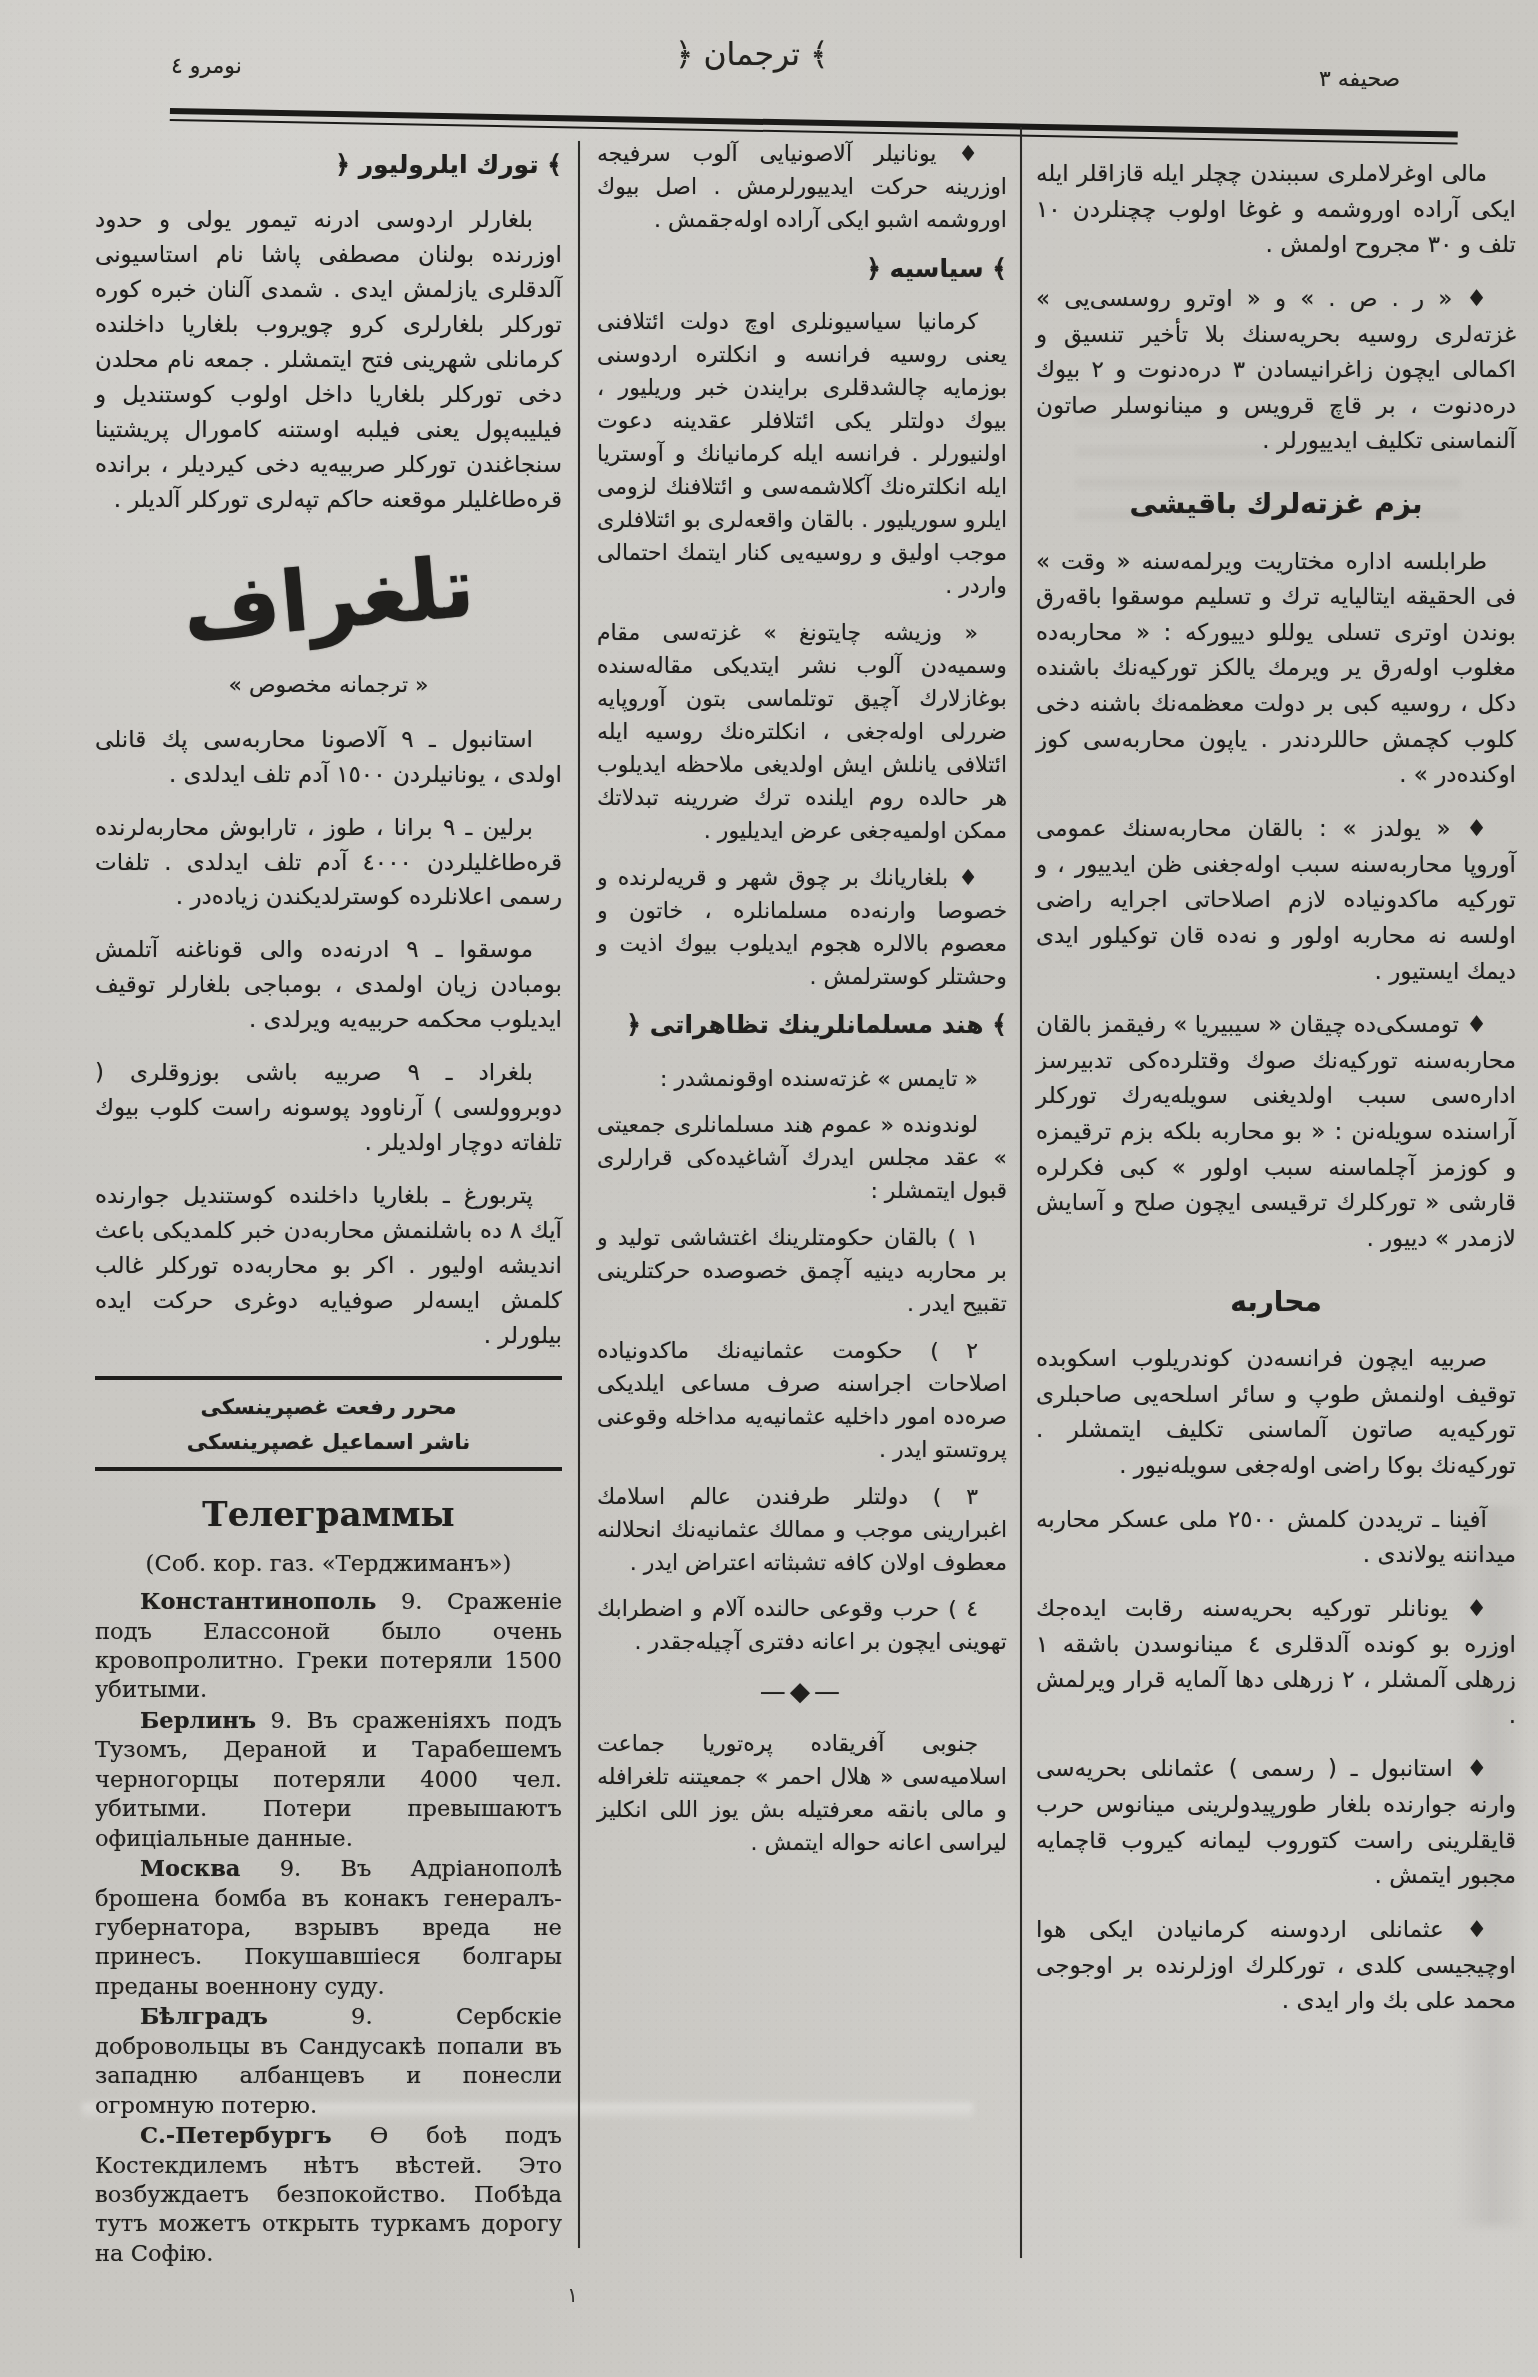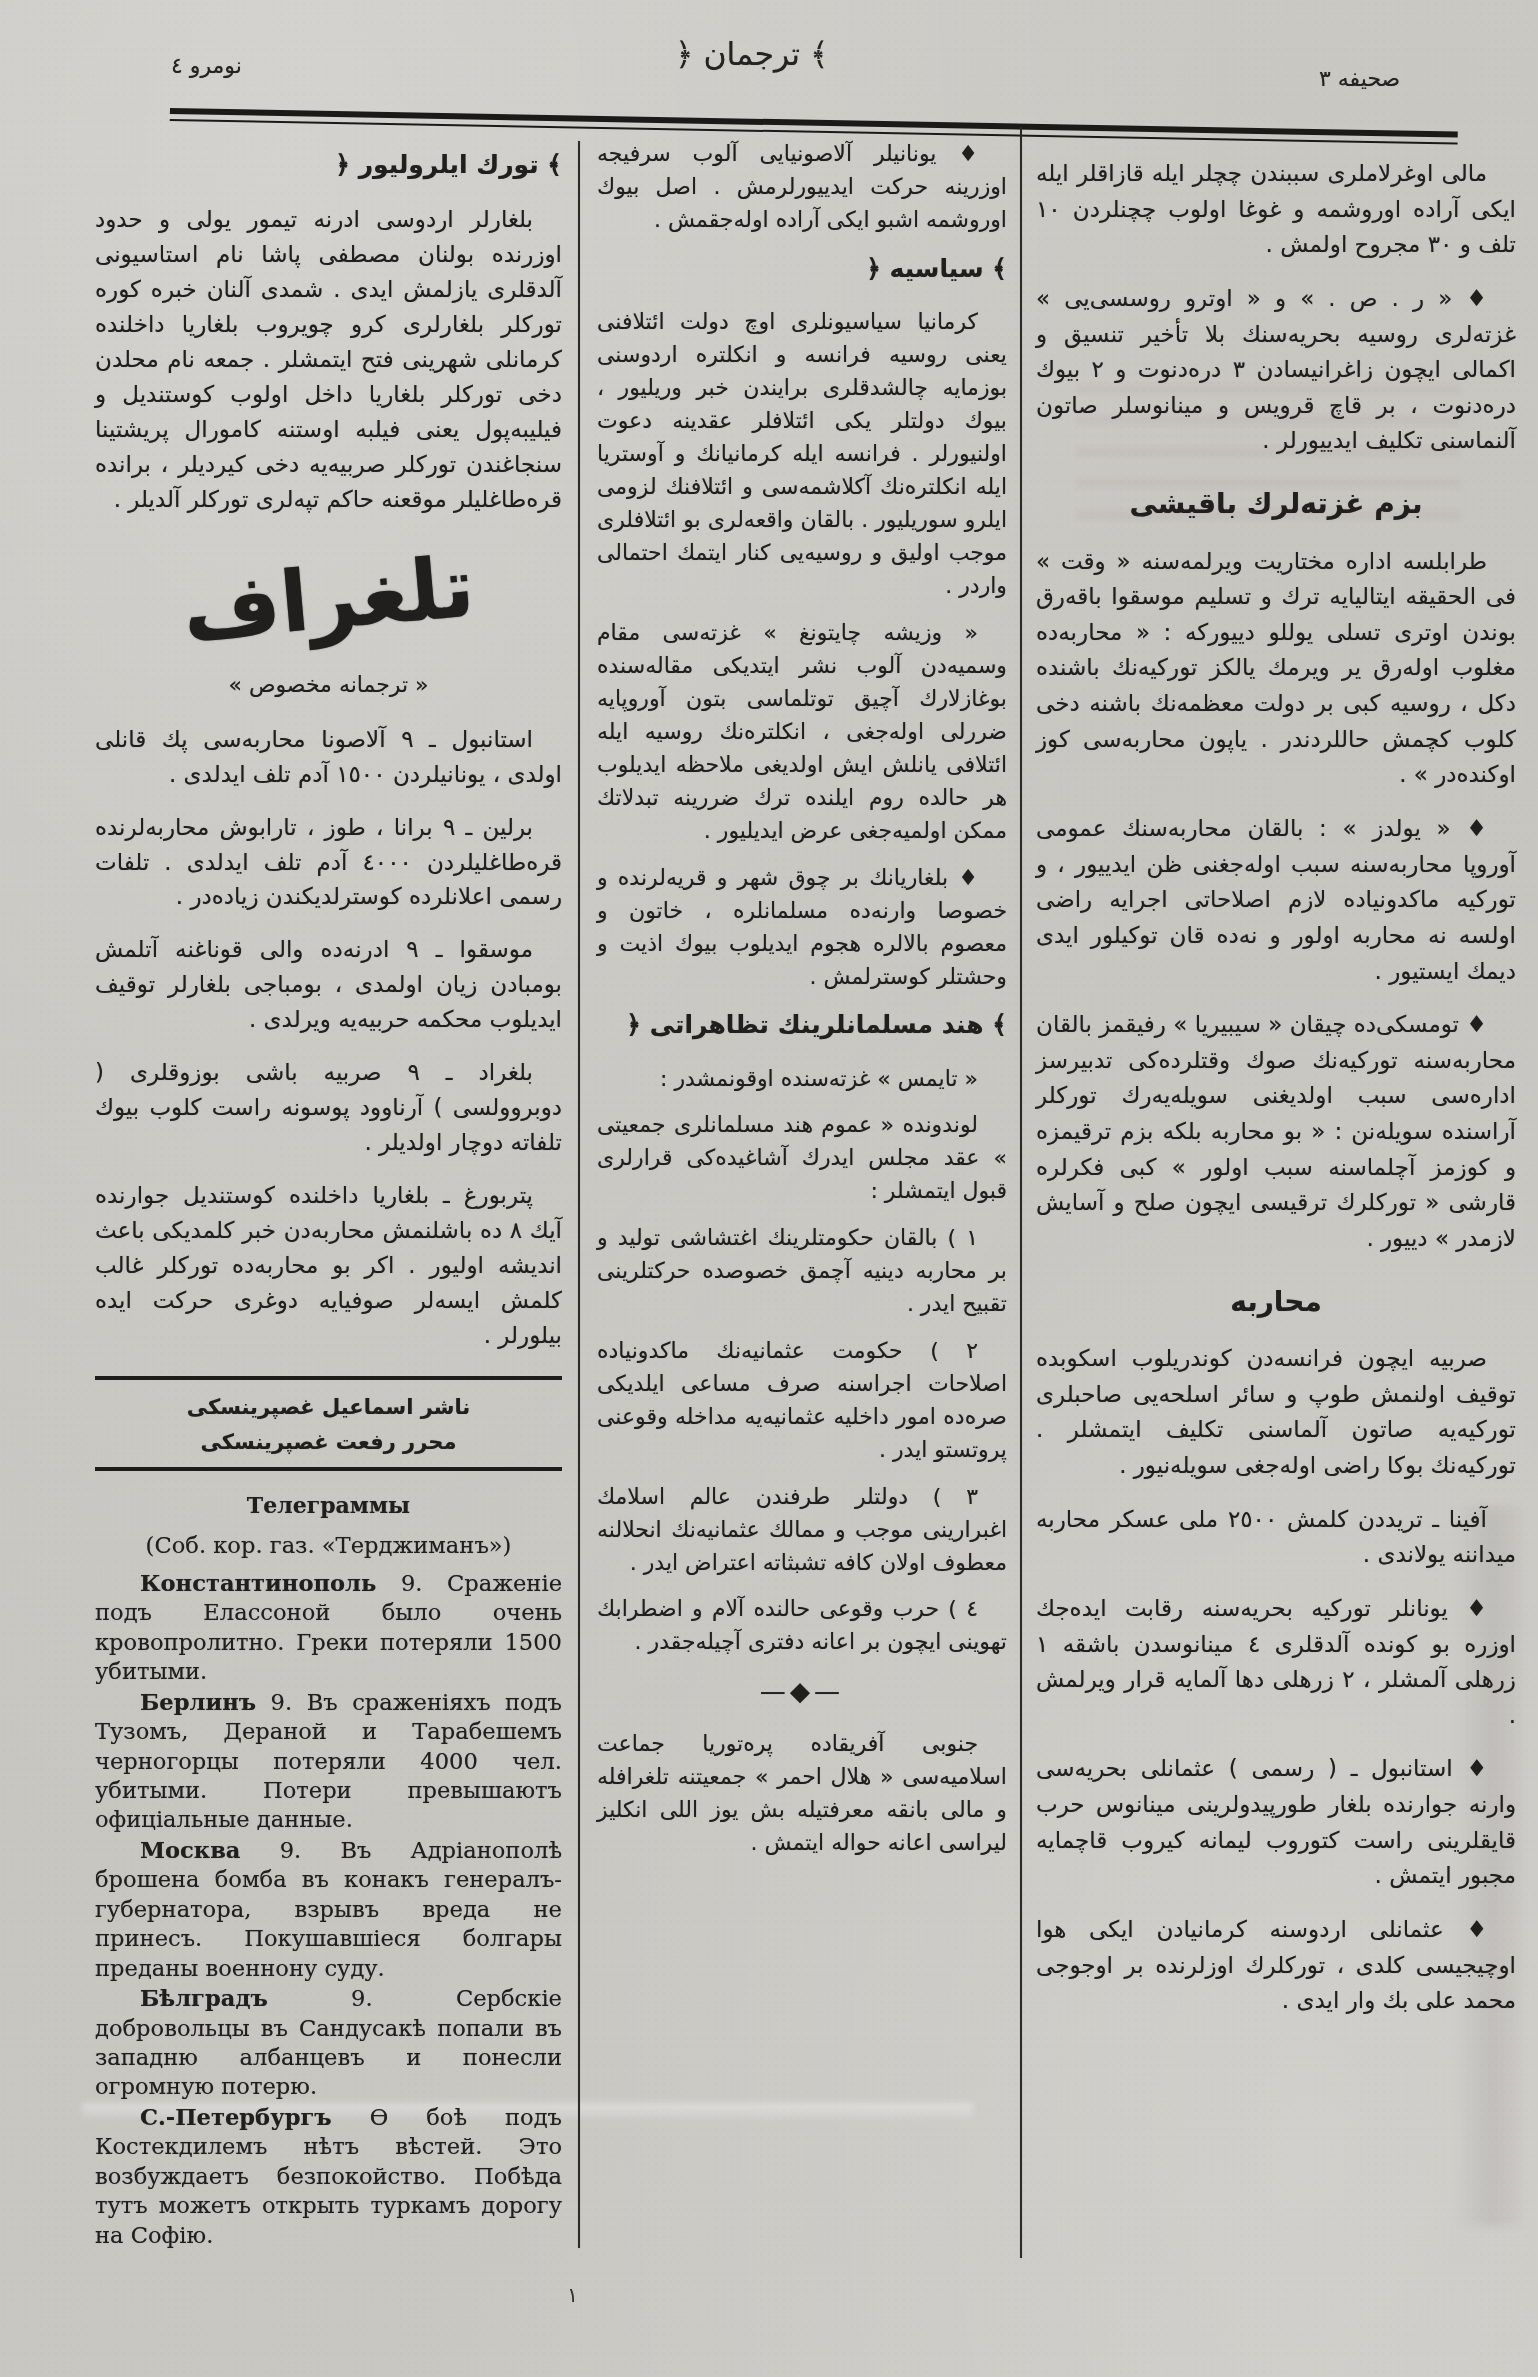--- a/index.html
+++ b/index.html
@@ -61,21 +61,21 @@
     text-shadow:0 0 1.4px rgba(25,24,22,.65);}
   .sub-h{text-align:center;text-indent:0;font-size:22px;margin:0 0 20.6px;}
   .res{margin:0 0 16.4px;}
   .divider{text-align:center;text-indent:0;font-size:26px;margin:6.9px 0 16.4px;letter-spacing:4.1px;}
 
   
   .imprint{margin-top:23px;border-top:4.8px solid #1d1c1a;padding-top:9.6px;}
   .imprint-rule{border-bottom:4.8px solid #1d1c1a;margin-top:8.2px;}
   .imp-line{text-align:center;text-indent:0;font-size:21px;font-weight:bold;margin:2.7px 0;}
   .ru{direction:ltr;font-family:"DejaVu Serif",serif;text-shadow:0 0 0.7px rgba(30,30,28,.5);}
-  .ru-h{text-align:center;font-size:22px;font-weight:bold;margin:18px 0 5.5px;}
+  .ru-h{text-align:center;font-size:34px;font-weight:bold;margin:18px 0 5.5px;}
   .ru-sub{text-align:center;font-size:22.6px;margin:0 0 6.9px;}
   .ru-p{font-size:22.6px;line-height:1.3;margin:0 0 1.4px;text-indent:45px;text-align:justify;}
   .ru-p b{font-weight:bold;}
 
   .footer-mark{position:absolute;left:567px;top:2283px;font-size:20.6px;color:#33322f;}
 </style>
 </head>
 <body>
 
 <div class="sheet">
@@ -129,22 +129,22 @@
     <div class="p">بلغارلر اردوسی ادرنه تیمور یولی و حدود اوزرنده بولنان مصطفی پاشا نام استاسیونی آلدقلری یازلمش ایدی . شمدی آلنان خبره كوره توركلر بلغارلری كرو چویروب بلغاریا داخلنده كرمانلی شهرینی فتح ایتمشلر . جمعه نام محلدن دخی توركلر بلغاریا داخل اولوب كوستندیل و فیلیبه‌پول یعنی فیلبه اوستنه كامورال پریشتینا سنجاغندن توركلر صربیه‌یه دخی كیردیلر ، برانده قره‌طاغلیلر موقعنه حاكم تپه‌لری توركلر آلدیلر .</div>
     <div class="big-h">تلغراف</div>
     <div class="sub-h">« ترجمانه مخصوص »</div>
     <div class="p">استانبول ـ ٩ آلاصونا محاربه‌سی پك قانلی اولدی ، یونانیلردن ١٥٠٠ آدم تلف ایدلدی .</div>
     <div class="p">برلین ـ ٩ برانا ، طوز ، تارابوش محاربه‌لرنده قره‌طاغلیلردن ٤٠٠٠ آدم تلف ایدلدی . تلفات رسمی اعلانلرده كوسترلدیكندن زیاده‌در .</div>
     <div class="p">موسقوا ـ ٩ ادرنه‌ده والی قوناغنه آتلمش بومبادن زیان اولمدی ، بومباجی بلغارلر توقیف ایدیلوب محكمه حربیه‌یه ویرلدی .</div>
     <div class="p">بلغراد ـ ٩ صربیه باشی بوزوقلری ( دوبروولسی ) آرناوود پوسونه راست كلوب بیوك تلفاته دوچار اولدیلر .</div>
     <div class="p">پتربورغ ـ بلغاریا داخلنده كوستندیل جوارنده آیك ٨ ده باشلنمش محاربه‌دن خبر كلمدیكی باعث اندیشه اولیور . اكر بو محاربه‌ده توركلر غالب كلمش ایسه‌لر صوفیایه دوغری حركت ایده بیلورلر .</div>
 
     <div class="imprint">
+      <div class="imp-line">محرر رفعت غصپرینسكی</div>
       <div class="imp-line">ناشر اسماعیل غصپرینسكی</div>
-      <div class="imp-line">محرر رفعت غصپرینسكی</div>
       <div class="imprint-rule"></div>
     </div>
 
     <div class="ru">
       <div class="ru-h">Телеграммы</div>
       <div class="ru-sub">(Соб. кор. газ. «Терджиманъ»)</div>
       <p class="ru-p"><b>Константинополь</b><span> 9. Сраженіе подъ Елассоной было очень кровопролитно. Греки потеряли 1500 убитыми.</span></p>
       <p class="ru-p"><b>Берлинъ</b><span> 9. Въ сраженіяхъ подъ Тузомъ, Дераной и Тарабешемъ черногорцы потеряли 4000 чел. убитыми. Потери превышаютъ офиціальные данные.</span></p>
       <p class="ru-p"><b>Москва</b><span> 9. Въ Адріанополѣ брошена бомба въ конакъ генералъ-губернатора, взрывъ вреда не принесъ. Покушавшіеся болгары преданы военнону суду.</span></p>
       <p class="ru-p"><b>Бѣлградъ</b><span> 9. Сербскіе добровольцы въ Сандусакѣ попали въ западню албанцевъ и понесли огромную потерю.</span></p>

